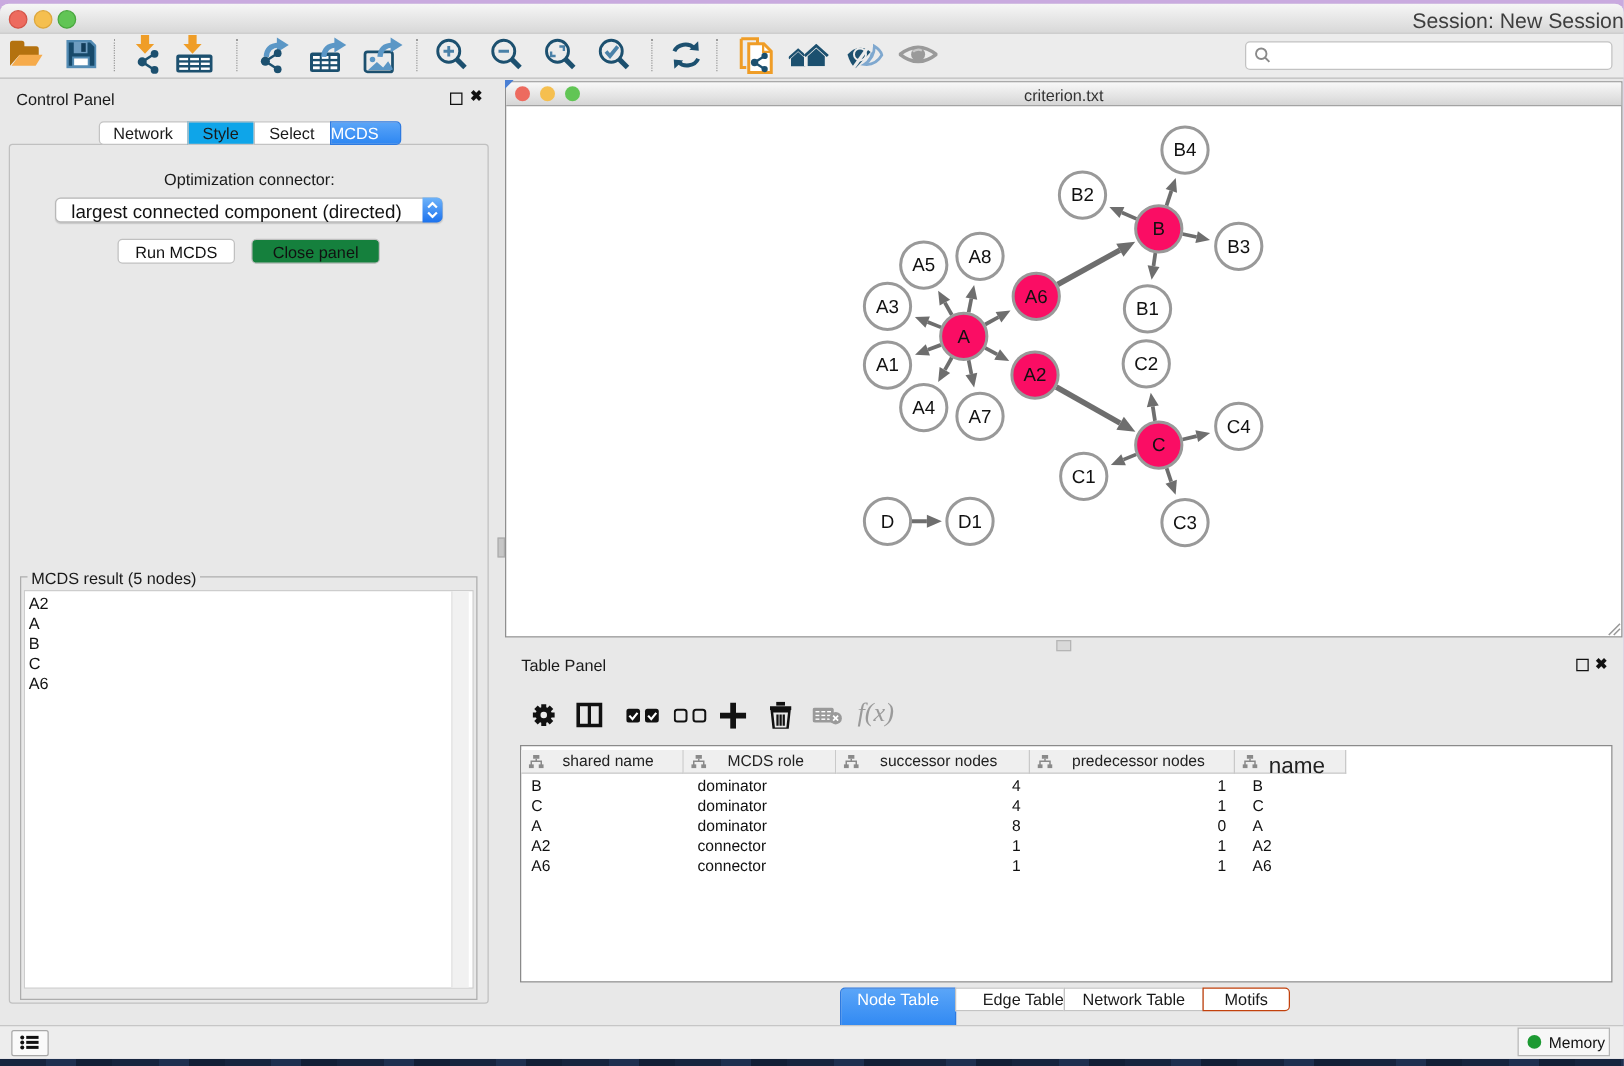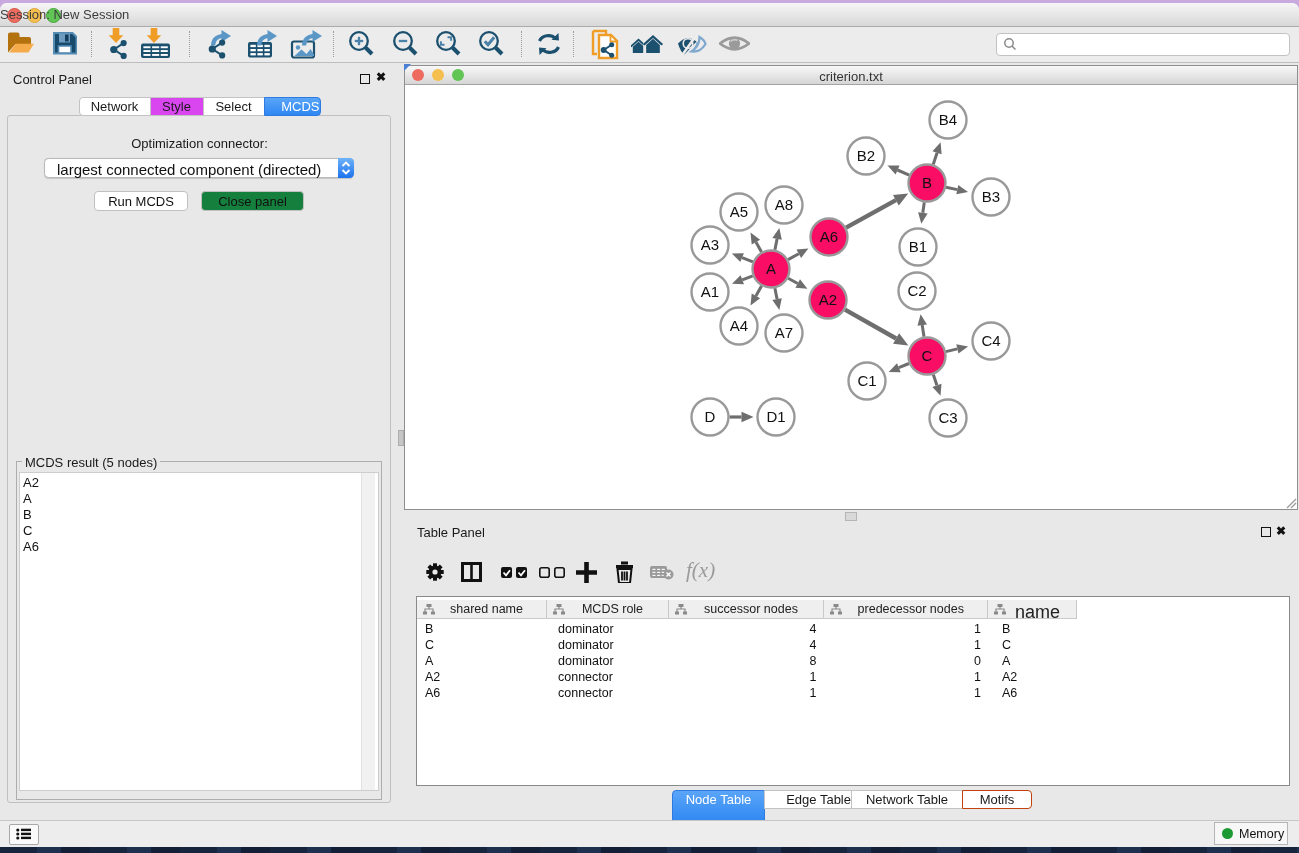--- a/index.html
+++ b/index.html
@@ -9,21 +9,21 @@
 <div class="abs" style="left:0;top:847px;width:1299px;height:6px;background:#182743;
  background-image:repeating-linear-gradient(90deg,#16243e 0 37px,#1e3050 37px 61px,#121f36 61px 90px)"></div>
 
 <div class="abs" style="left:0;top:3px;width:1299px;height:844px;background:#e8e8e8;border-radius:7px 7px 0 0"></div>
 
 <div class="abs" style="left:0;top:3px;width:1299px;height:24px;border-radius:7px 7px 0 0;
  background:linear-gradient(#f6f6f6,#d8d8d8);border-bottom:1px solid #ababab;box-sizing:border-box"></div>
 <div class="abs" style="left:7px;top:8px;width:13px;height:13px;border-radius:50%;background:#ed6b5f;border:0.5px solid #d35549"></div>
 <div class="abs" style="left:26.5px;top:8px;width:13px;height:13px;border-radius:50%;background:#f5bf4f;border:0.5px solid #dda73c"></div>
 <div class="abs" style="left:45.5px;top:8px;width:13px;height:13px;border-radius:50%;background:#61c555;border:0.5px solid #4aa73f"></div>
-<div class="abs" style="left:0;top:7px;width:1299px;text-align:left;font-size:13px;color:#3e3e3e">Session: New Session</div>
+<div class="abs" style="left:0;top:7px;width:1299px;text-align:right;font-size:17px;color:#3e3e3e">Session: New Session</div>
 
 <div class="abs" style="left:0;top:27px;width:1299px;height:36px;background:#ececec;border-bottom:1px solid #bdbdbd;box-sizing:border-box"></div>
 <svg style="position:absolute;left:7px;top:31px" width="30" height="23" viewBox="0 0 30 23">
     <path d="M1 21.5 V3.5 Q1 1.5 3 1.5 h7.5 Q12.5 1.5 12.5 3.5 v2.5 h9.5 q2 0 2 2 v5 H8.5 z" fill="#b4720f"></path>
     <path d="M8.7 12.7 h18.3 l-5.5 8.8 h-19.3 z" fill="#f6ab4b"></path>
   </svg>
 <svg style="position:absolute;left:53px;top:31px" width="24" height="24" viewBox="0 0 24 24">
     <path d="M1 2 h18.5 l4 4 v16.5 h-22.5 z" fill="#174a6b" stroke="#548cb4" stroke-width="2"></path>
     <path d="M6 2.5 h11 v9 h-11 z" fill="#6d9cc0"></path>
     <rect x="12" y="3.5" width="3.6" height="7" fill="#123c59"></rect>
@@ -145,23 +145,23 @@
 <svg class="abs" style="left:1003px;top:37px" width="14" height="14" viewBox="0 0 14 14">
  <circle cx="6" cy="6" r="4.2" fill="none" stroke="#8a8a8a" stroke-width="1.5"></circle>
  <line x1="9" y1="9" x2="12.5" y2="12.5" stroke="#8a8a8a" stroke-width="1.5"></line>
   </svg>
 
 <div class="abs" style="left:13px;top:72px;font-size:13px;color:#1a1a1a">Control Panel</div>
 <div class="abs" style="left:360px;top:73.5px;width:8px;height:8px;border:1.6px solid #111"></div>
 <div class="abs" style="left:376px;top:70px;font-size:12px;font-weight:bold;color:#111">✖</div>
 <div class="abs" style="left:7px;top:115px;width:384px;height:688px;border:1px solid #c0c0c0;border-radius:3px;box-sizing:border-box"></div>
 <div style="position:absolute;left:78.5px;top:97px;width:72px;height:19px;background:#fff;color:#1a1a1a;border:1px solid #c3c3c3;border-radius:4px 0 0 4px;box-sizing:border-box;text-align:center;line-height:18px;font-size:13px">Network</div>
-<div style="position:absolute;left:149.5px;top:97px;width:54px;height:19px;background:#d946ef;color:#1a1a1a;border:1px solid #c3c3c3;box-sizing:border-box;text-align:center;line-height:18px;font-size:13px">Style</div>
+<div style="position:absolute;left:149.5px;top:97px;width:54px;height:19px;background:#0ea5e9;color:#1a1a1a;border:1px solid #c3c3c3;box-sizing:border-box;text-align:center;line-height:18px;font-size:13px">Style</div>
 <div style="position:absolute;left:202.5px;top:97px;width:62px;height:19px;background:#fff;color:#1a1a1a;border:1px solid #c3c3c3;box-sizing:border-box;text-align:center;line-height:18px;font-size:13px">Select</div>
-<div style="position:absolute;left:263.5px;top:97px;width:57px;height:19px;background:linear-gradient(#5aa5f8,#2e87f2);color:#fff;border:1px solid #2e7ae0;border-radius:0 4px 4px 0;box-sizing:border-box;text-align:right;line-height:18px;font-size:13px">MCDS</div>
+<div style="position:absolute;left:263.5px;top:97px;width:57px;height:19px;background:linear-gradient(#5aa5f8,#2e87f2);color:#fff;border:1px solid #2e7ae0;border-radius:0 4px 4px 0;box-sizing:border-box;text-align:left;line-height:18px;font-size:13px">MCDS</div>
 <div class="abs" style="left:0px;top:136px;width:399px;text-align:center;font-size:13px;color:#1a1a1a">Optimization connector:</div>
 <div class="abs" style="left:44px;top:158px;width:310px;height:20px;background:#fff;border:1px solid #b8b8b8;border-radius:4.5px;box-sizing:border-box;box-shadow:0 0.5px 1px rgba(0,0,0,.15)"></div>
 <div class="abs" style="left:57px;top:161px;font-size:15px;color:#111">largest connected component (directed)</div>
 <div class="abs" style="left:338px;top:158px;width:16px;height:20px;background:linear-gradient(#6eb3f9,#1c72ee);border-radius:0 4.5px 4.5px 0"></div>
 <svg class="abs" style="left:340px;top:161px" width="12" height="14" viewBox="0 0 12 14">
  <path d="M2.5 5 l3.5 -3.5 l3.5 3.5" fill="none" stroke="#fff" stroke-width="1.8"></path>
  <path d="M2.5 9 l3.5 3.5 l3.5 -3.5" fill="none" stroke="#fff" stroke-width="1.8"></path>
   </svg>
 <div class="abs" style="left:94px;top:191px;width:94px;height:20px;background:#fff;border:1px solid #c0c0c0;border-radius:4px;box-sizing:border-box;text-align:center;line-height:19px;font-size:13px;color:#111">Run MCDS</div>
 <div class="abs" style="left:201px;top:191px;width:103px;height:20px;background:#15803d;border:1px solid #c0c0c0;border-radius:4px;box-sizing:border-box;text-align:center;line-height:19px;font-size:13px;color:#111">Close panel</div>

